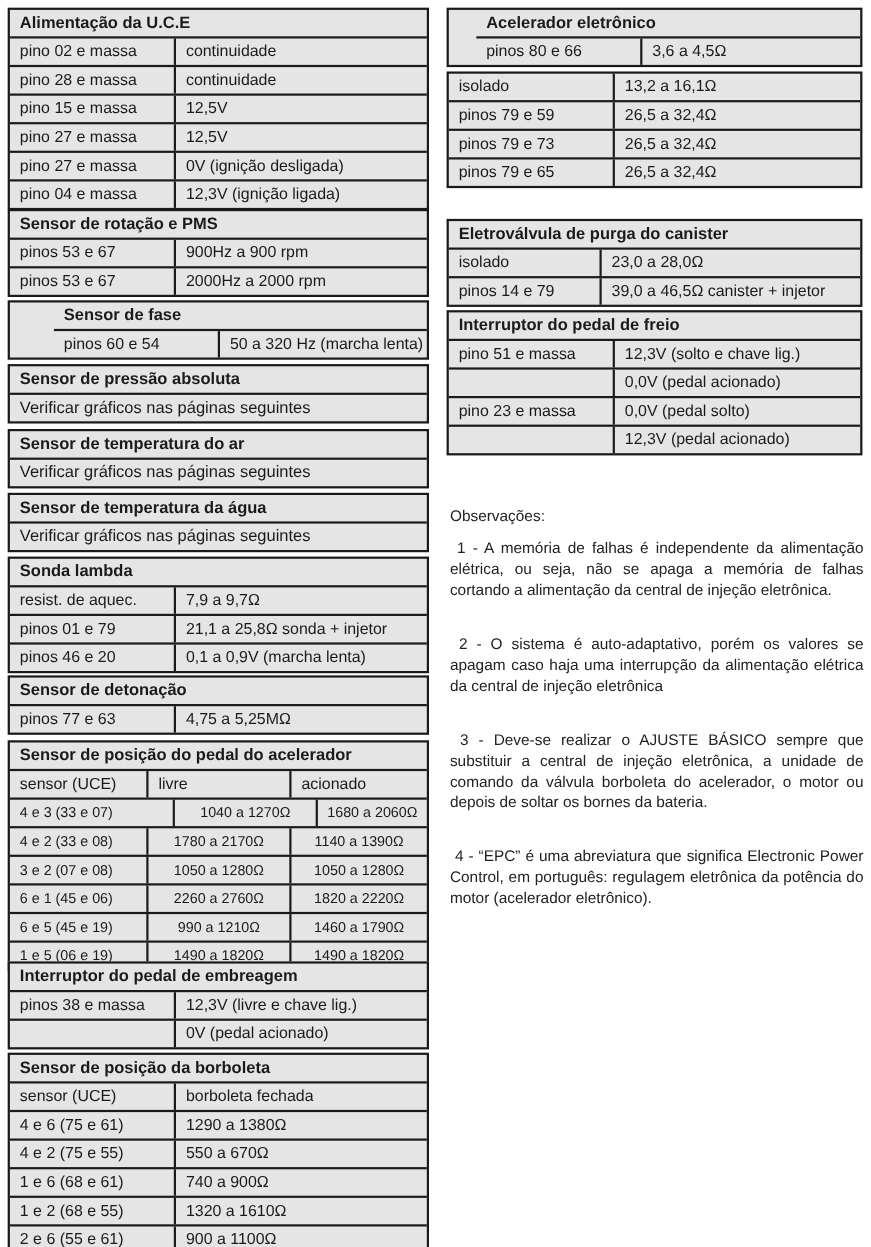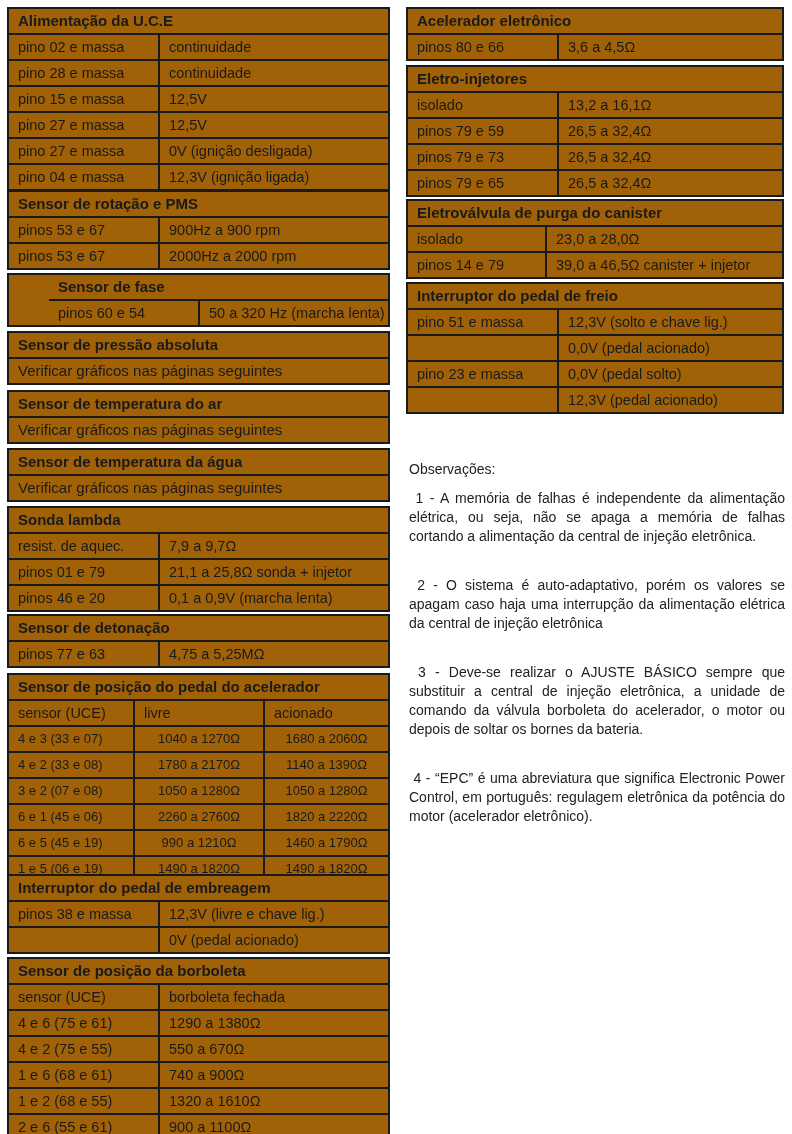--- a/index.html
+++ b/index.html
@@ -1,18 +1,18 @@
 <!DOCTYPE html>
 <html><head>
 <meta charset="utf-8">
 <style>
   html, body { margin:0; padding:0; }
   body { width:792px; height:1134px; background:#ffffff; position:relative; overflow:hidden;
          font-family:"Liberation Sans", sans-serif; color:#1a1a1a; }
-  .tbl { position:absolute; border:2px solid #1a1a1a; background:#a16207; box-sizing:border-box; }
+  .tbl { position:absolute; border:2px solid #1a1a1a; background:#e5e5e5; box-sizing:border-box; }
   .tbl .title { font-weight:bold; font-size:15px; height:24px; line-height:24px; padding-left:9px;
                 border-bottom:2px solid #1a1a1a; white-space:nowrap; }
   .tbl .row { display:flex; height:24px; line-height:24px; font-size:14.5px; border-bottom:2px solid #1a1a1a; white-space:nowrap; }
   .tbl .row:last-child { border-bottom:none; }
   .tbl .cell { padding-left:9px; box-sizing:border-box; overflow:hidden; }
   .tbl .cell + .cell { border-left:2px solid #1a1a1a; }
   .tbl .cell.small { font-size:13px; }
   .tbl .cell.center { text-align:center; padding-left:0; }
   .tbl .full { padding-left:9px; font-size:15px; }
   .notes { position:absolute; left:409px; width:376px; font-size:14px; line-height:19px; color:#222; text-align:justify; }
@@ -115,21 +115,21 @@
 </div>
 
 <div class="tbl" style="left:7px;top:673px;width:383px;">
   <div class="title">Sensor de posição do pedal do acelerador</div>
   <div class="row">
       <div class="cell" style="width:124px">sensor (UCE)</div>
       <div class="cell" style="width:130px">livre</div>
       <div class="cell">acionado</div>
     </div>
   <div class="row">
-      <div class="cell small" style="width:124px">4 e 3 (33 e 07)</div>
+      <div class="cell small" style="width:148px">4 e 3 (33 e 07)</div>
       <div class="cell small center" style="width:130px">1040 a 1270Ω</div>
       <div class="cell small center" style="flex:1">1680 a 2060Ω</div>
     </div>
   <div class="row">
       <div class="cell small" style="width:124px">4 e 2 (33 e 08)</div>
       <div class="cell small center" style="width:130px">1780 a 2170Ω</div>
       <div class="cell small center" style="flex:1">1140 a 1390Ω</div>
     </div>
   <div class="row">
       <div class="cell small" style="width:124px">3 e 2 (07 e 08)</div>
@@ -186,30 +186,29 @@
   <div class="row">
       <div class="cell" style="width:149px">1 e 2 (68 e 55)</div>
       <div class="cell">1320 a 1610Ω</div>
     </div>
   <div class="row">
       <div class="cell" style="width:149px">2 e 6 (55 e 61)</div>
       <div class="cell">900 a 1100Ω</div>
     </div>
 </div>
 
-<div class="tbl" style="left:406px;top:7px;width:378px;">
+<div class="tbl" style="left:406px;top:7px;width:378px;padding-left:25px;">
   <div class="title">Acelerador eletrônico</div>
   <div class="row">
       <div class="cell" style="width:149px">pinos 80 e 66</div>
       <div class="cell">3,6 a 4,5Ω</div>
     </div>
 </div>
 
 <div class="tbl" style="left:406px;top:65px;width:378px;">
-  <div class="title">Eletro-injetores</div>
   <div class="row">
       <div class="cell" style="width:149px">isolado</div>
       <div class="cell">13,2 a 16,1Ω</div>
     </div>
   <div class="row">
       <div class="cell" style="width:149px">pinos 79 e 59</div>
       <div class="cell">26,5 a 32,4Ω</div>
     </div>
   <div class="row">
       <div class="cell" style="width:149px">pinos 79 e 73</div>

